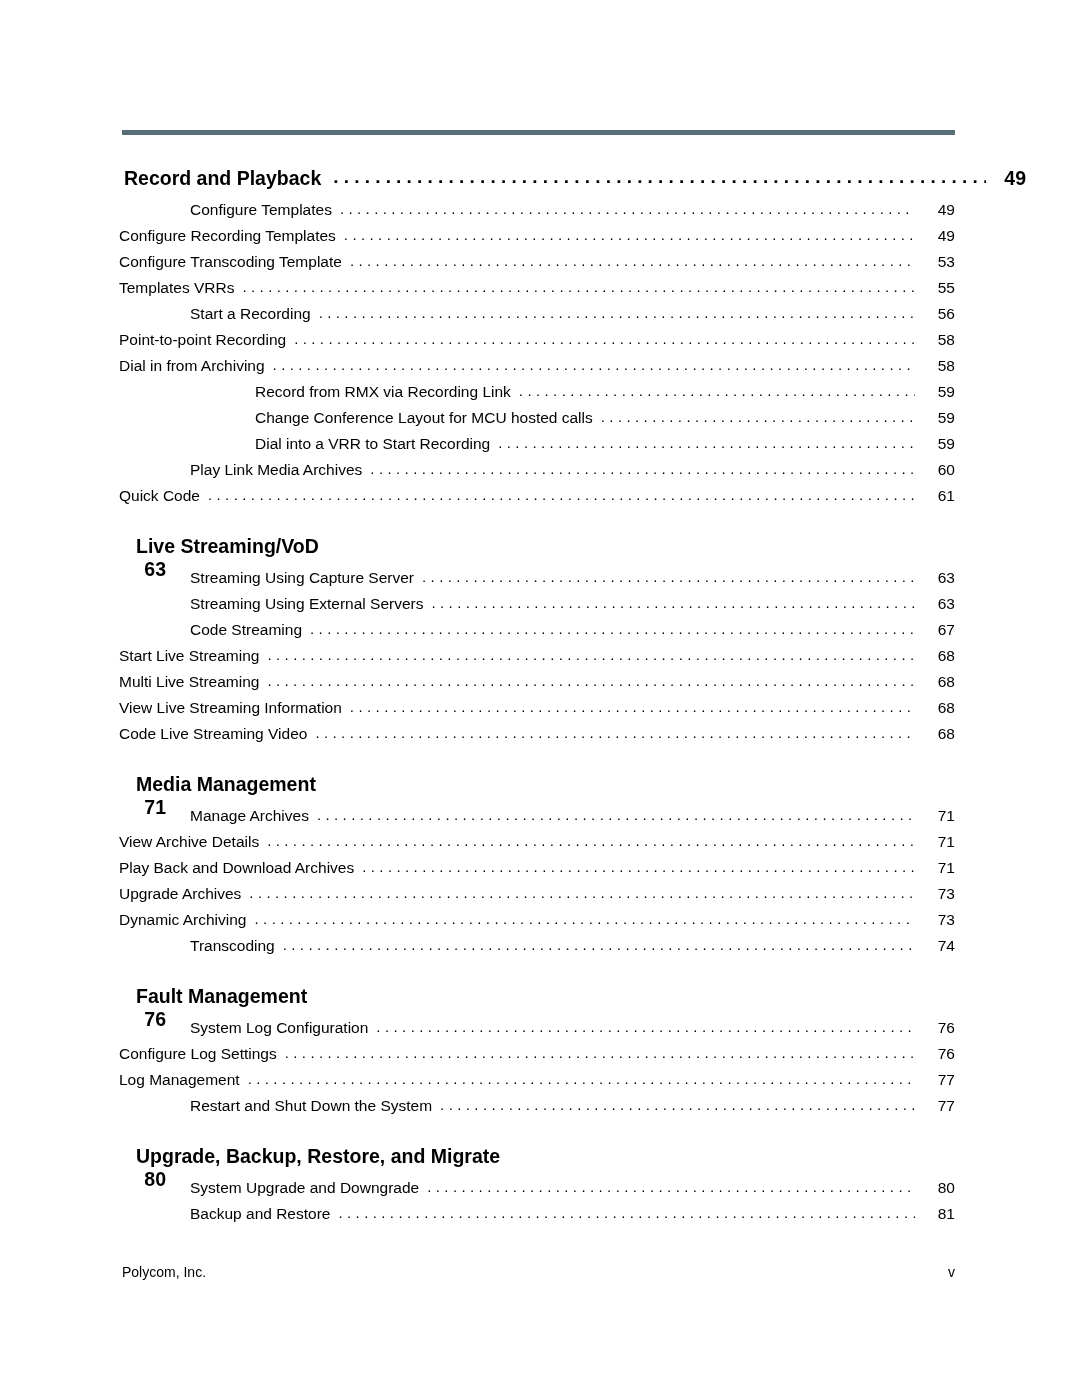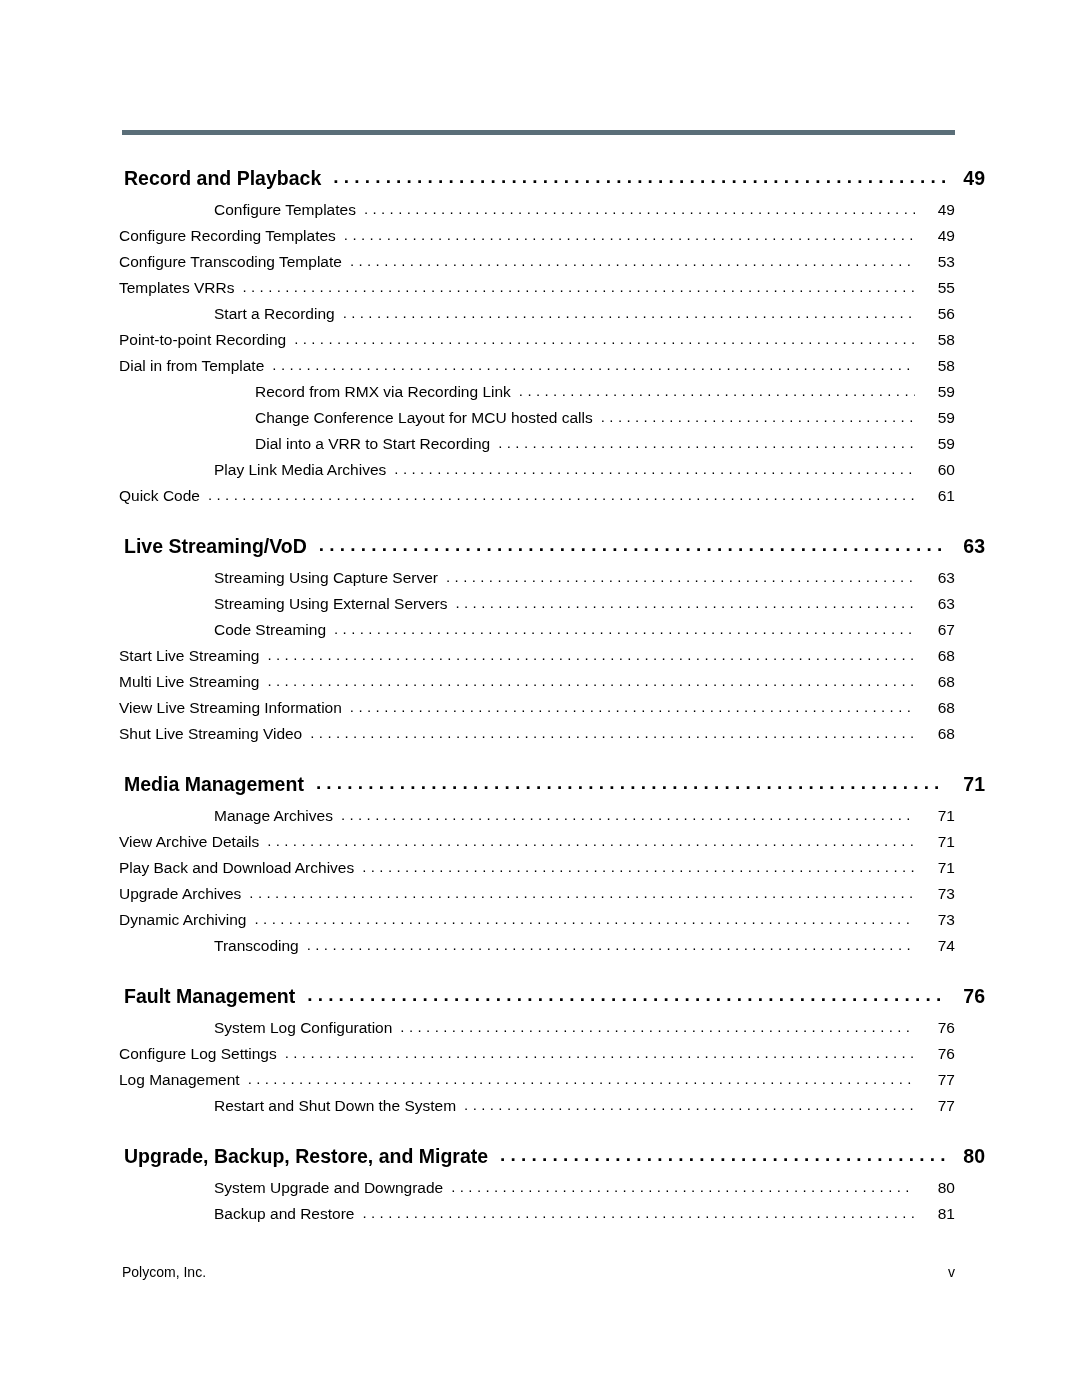--- a/index.html
+++ b/index.html
@@ -72,50 +72,49 @@
     width: 34px;
     white-space: nowrap;
   }
 
   
   .lvl0 {
     height: 34px;
     font-size: 19.5px;
     font-weight: bold;
     padding-left: 124px;
-    padding-right: 95px;
+    padding-right: 54px;
   }
   .lvl0 .leader {
     letter-spacing: 5.2px;
     font-size: 19px;
     font-weight: bold;
     margin-left: 12px;
     margin-right: 10px;
     transform: translateY(-2px);
   }
   .lvl0 .pageno { width: 30px; }
 
   .lvl1 {
     font-size: 15.5px;
     padding-left: 190px;
     padding-right: 125px;
-    margin-left: 24px;
   }
   .lvl2 {
     font-size: 15.5px;
     padding-left: 119px;
     padding-right: 125px;
   }
   .lvl3 {
     font-size: 15.5px;
     padding-left: 255px;
     padding-right: 125px;
   }
 
-  .section-gap { margin-top: 22px; }
+  .section-gap { margin-top: 22px; flex-direction: column; }
 
   
   .footer {
     position: absolute;
     left: 122px;
     top: 1264px;
     width: 833px;
     display: flex;
     justify-content: space-between;
     align-items: center;
@@ -160,21 +159,21 @@
         <span class="label">Start a Recording</span>
         <span class="leader">...........................................................................................................................................</span>
         <span class="pageno">56</span>
       </div>
       <div class="toc-row lvl2">
         <span class="label">Point-to-point Recording</span>
         <span class="leader">...........................................................................................................................................</span>
         <span class="pageno">58</span>
       </div>
       <div class="toc-row lvl2">
-        <span class="label">Dial in from Template</span>
+        <span class="label">Dial in from Archiving</span>
         <span class="leader">...........................................................................................................................................</span>
         <span class="pageno">58</span>
       </div>
       <div class="toc-row lvl3">
         <span class="label">Record from RMX via Recording Link</span>
         <span class="leader">...........................................................................................................................................</span>
         <span class="pageno">59</span>
       </div>
       <div class="toc-row lvl3">
         <span class="label">Change Conference Layout for MCU hosted calls</span>
@@ -225,21 +224,21 @@
         <span class="label">Multi Live Streaming</span>
         <span class="leader">...........................................................................................................................................</span>
         <span class="pageno">68</span>
       </div>
       <div class="toc-row lvl2">
         <span class="label">View Live Streaming Information</span>
         <span class="leader">...........................................................................................................................................</span>
         <span class="pageno">68</span>
       </div>
       <div class="toc-row lvl2">
-        <span class="label">Shut Live Streaming Video</span>
+        <span class="label">Code Live Streaming Video</span>
         <span class="leader">...........................................................................................................................................</span>
         <span class="pageno">68</span>
       </div>
       <div class="toc-row lvl0 section-gap">
         <span class="label">Media Management</span>
         <span class="leader">...........................................................................................................................................</span>
         <span class="pageno">71</span>
       </div>
       <div class="toc-row lvl1">
         <span class="label">Manage Archives</span>

